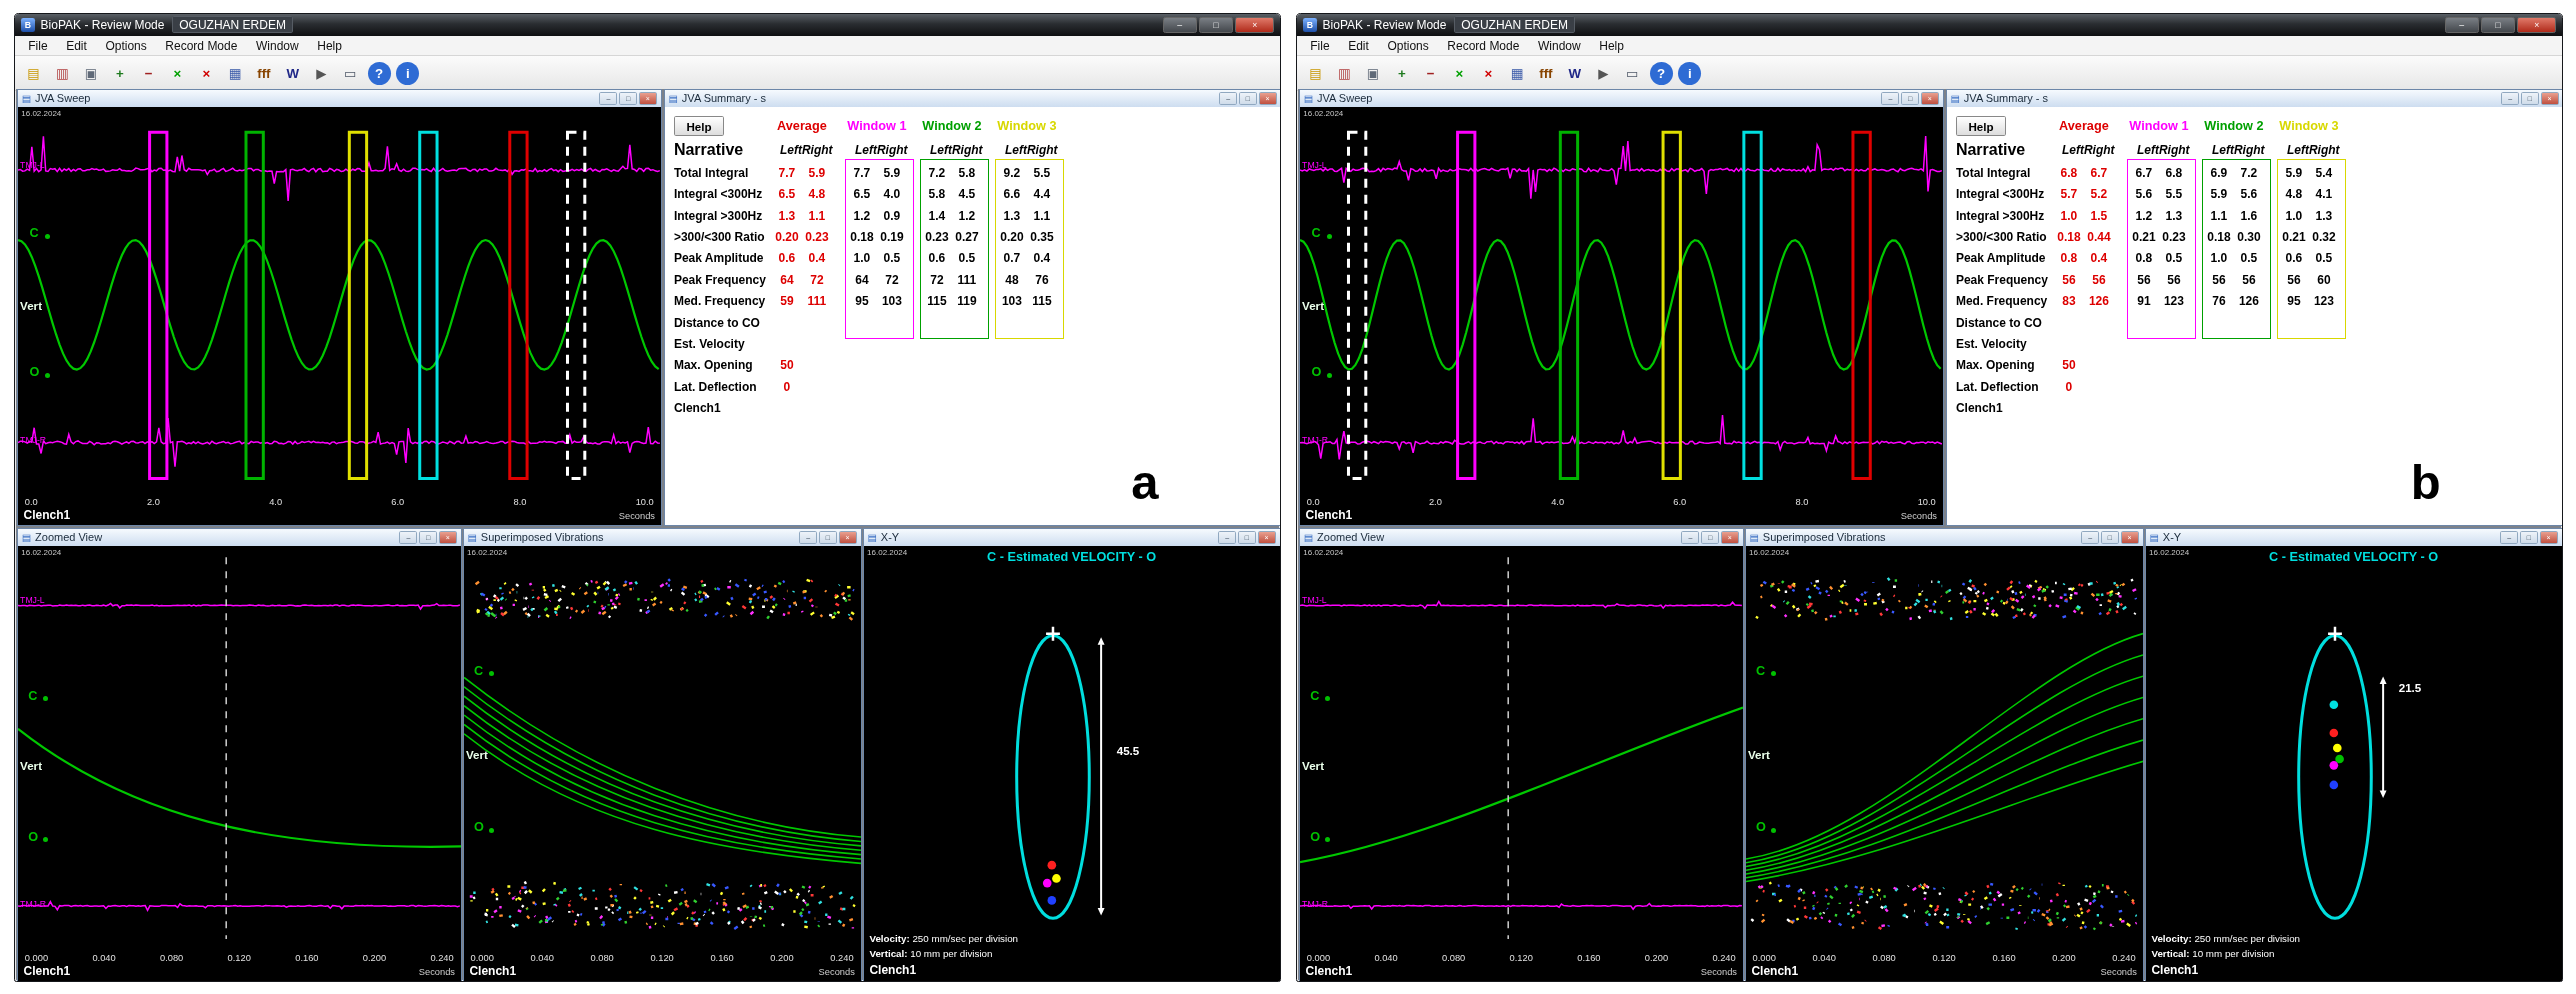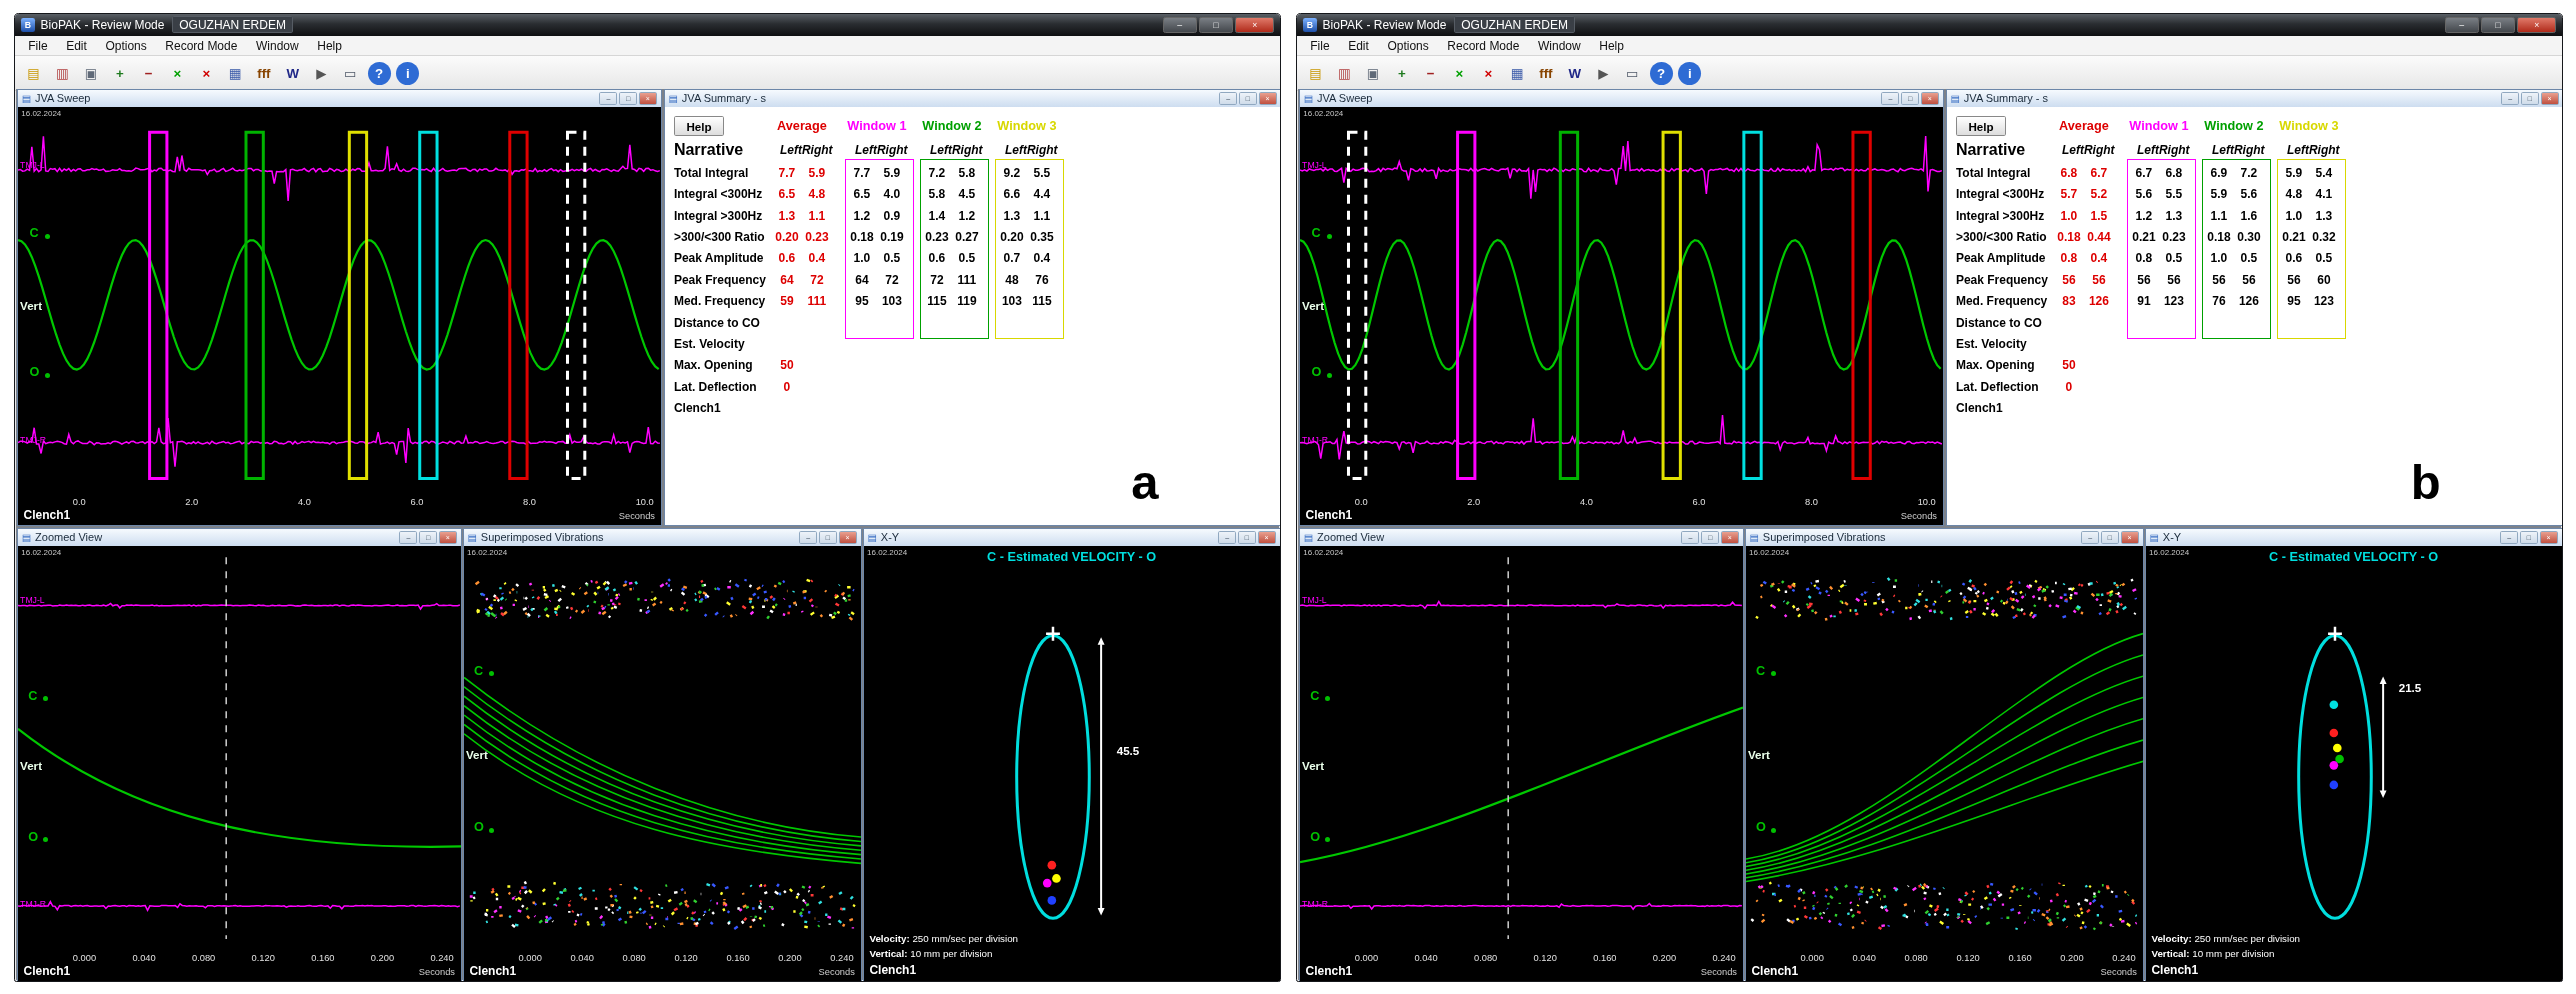--- a/index.html
+++ b/index.html
@@ -65,21 +65,21 @@
   .xy-cross{stroke:#fff;fill:none;stroke-width:2.5px;}
 
   .pl{position:absolute;color:#fff;font-size:9.8px;white-space:nowrap;}
   .lbl-date{color:#c8c8c8;font-size:8px;}
   .lbl-ch{color:var(--magenta);font-size:8.7px;}
   .lbl-c,.lbl-o{color:var(--green);font-weight:bold;font-size:12.7px;}
   .lbl-vert{color:#eaffea;font-weight:bold;font-size:11.6px;}
   .dot{position:absolute;width:5.2px;height:5.2px;border-radius:50%;background:var(--green);}
 
   .ticks{position:absolute;left:7px;right:7px;bottom:17.4px;display:flex;justify-content:space-between;
-         color:#e0e0e0;font-size:9.3px;margin-left:48px;}
+         color:#e0e0e0;font-size:9.3px;}
   .axis-foot{position:absolute;left:5.8px;right:5.8px;bottom:2.3px;display:flex;justify-content:space-between;align-items:baseline;}
   .foot-name{color:#fff;font-weight:bold;font-size:12px;}
   .foot-unit{color:#cfcfcf;font-size:9.3px;}
 
   
   .xy-title{position:absolute;top:3.5px;left:0;right:0;text-align:center;color:var(--cyan);
             font-weight:bold;font-size:12.7px;}
   .xy-measure{position:absolute;color:#fff;font-size:11.6px;font-weight:bold;transform:translate(3.5px,-50%);}
   .xy-note{position:absolute;left:5.8px;color:#fff;font-size:9.8px;}
   .xy-note b{font-weight:bold;}

